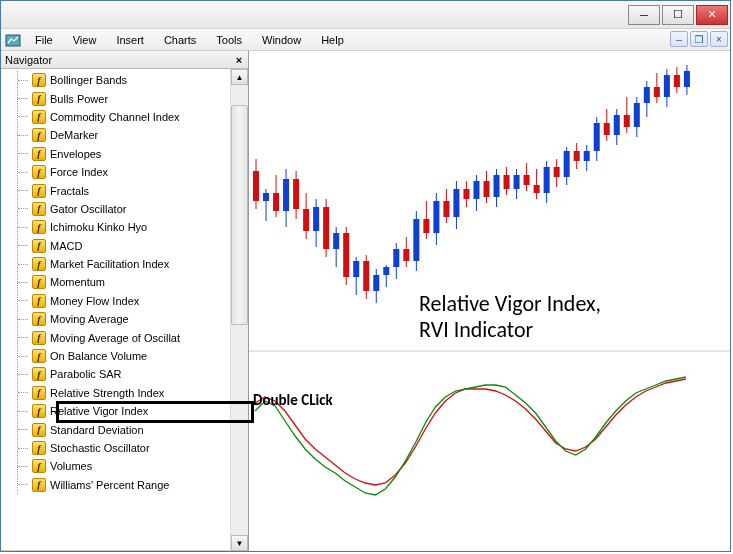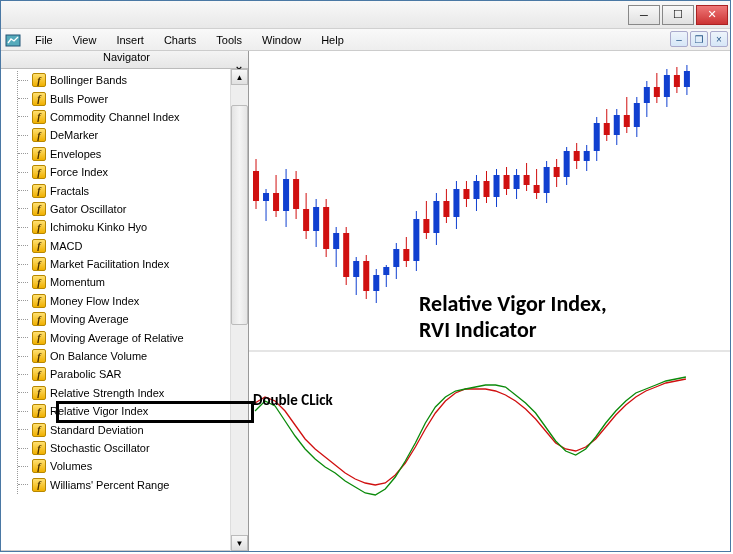--- a/index.html
+++ b/index.html
@@ -103,21 +103,20 @@
   position: relative;
 }
 .nav-header {
   height: 18px;
   background: linear-gradient(to bottom,#f4f4f4,#e6e6e6);
   border-bottom: 1px solid #bbb;
   display: flex;
   align-items: center;
   padding-left: 4px;
   font-size: 11px;
-  flex-direction: column;
 }
 .nav-header .close-x {
   margin-left: auto;
   margin-right: 2px;
   width: 14px;
   height: 14px;
   display: flex;
   align-items: center;
   justify-content: center;
   cursor: pointer;
@@ -239,21 +238,21 @@
   height: 462px;
   display: block;
 }
 .chart-label {
   position: absolute;
   font-family: Calibri, Arial, sans-serif;
   color: #000;
 }
 .chart-title {
   font-size: 22px;
-  font-weight: bold;
+  font-weight: normal;
   line-height: 1.2;
   top: 240px;
   left: 170px;
   width: 290px;
 }
 .dbl-click {
   font-size: 15px;
   font-weight: bold;
   top: 340px;
   left: 4px;
@@ -404,21 +403,21 @@
                   <span>Money Flow Index</span>
                 </div>
                 <div class="tree-item">
                   <span class="tree-hline"></span>
                   <span class="ind-icon">f</span>
                   <span>Moving Average</span>
                 </div>
                 <div class="tree-item">
                   <span class="tree-hline"></span>
                   <span class="ind-icon">f</span>
-                  <span>Moving Average of Relative</span>
+                  <span>Moving Average of Oscillat</span>
                 </div>
                 <div class="tree-item">
                   <span class="tree-hline"></span>
                   <span class="ind-icon">f</span>
                   <span>On Balance Volume</span>
                 </div>
                 <div class="tree-item">
                   <span class="tree-hline"></span>
                   <span class="ind-icon">f</span>
                   <span>Parabolic SAR</span>

